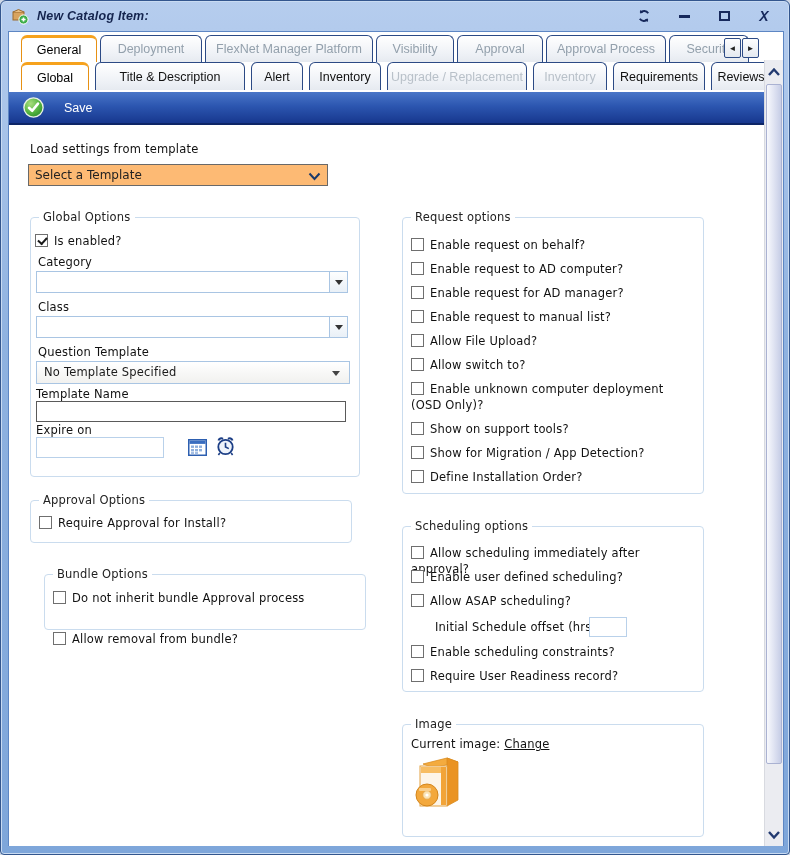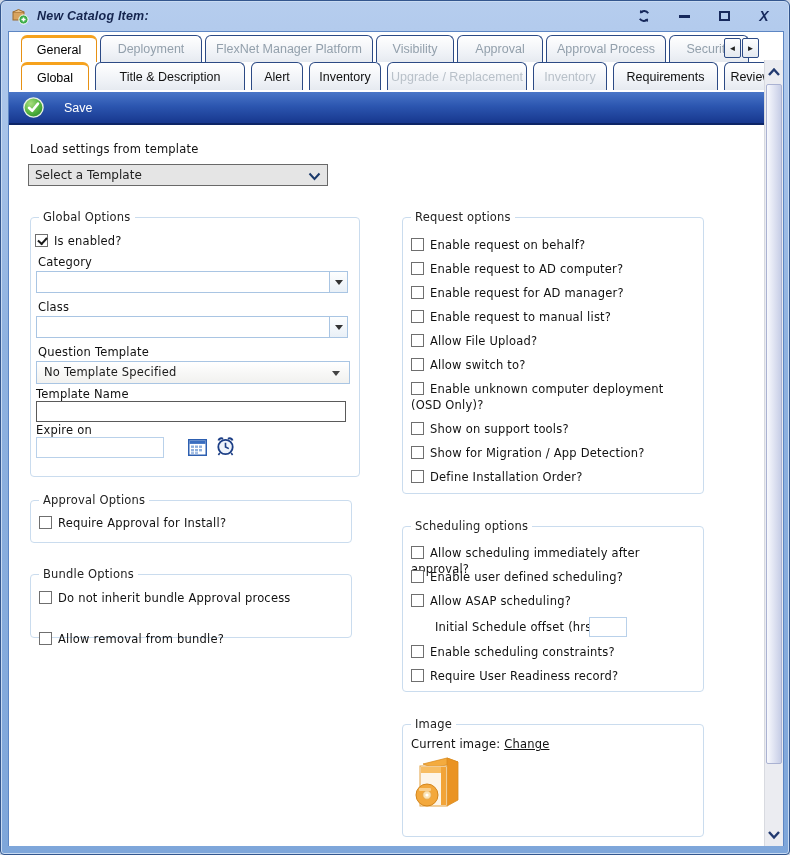--- a/index.html
+++ b/index.html
@@ -58,21 +58,21 @@
   .save-btn { display:flex; align-items:center; gap:20px; cursor:pointer; }
   .save-icon { width:21px; height:21px; display:inline-flex; }
   .save-label { color:#fff; font-size:12.5px; }
 
   
   .content { position:absolute; top:93px; left:0; width:757px; height:722px; background:#fff;
              font-family:"DejaVu Sans", sans-serif; font-size:11.5px; color:#111; }
   .lbl { position:absolute; letter-spacing:.2px; color:#111; }
 
   .tpl-select { position:absolute; left:19px; top:39px; width:300px; height:22px;
-                border:1px solid #696969; background:#e5e5e5; display:flex; align-items:center;
+                border:1px solid #696969; background:#fdba74; display:flex; align-items:center;
                 padding:0 24px 0 6px; font-size:12px; color:#222; cursor:pointer; }
   .tpl-select .chev { position:absolute; right:6px; top:5px; }
 
   .gbox { position:absolute; border:1px solid #cadcee; border-radius:4px; background:#fff; }
   .gbox .legend { position:absolute; top:-8px; left:8px; background:#fff; padding:0 4px;
                   font-size:11.5px; color:#222; letter-spacing:.2px; }
 
   .check-row { position:absolute; left:8px; right:6px; line-height:16px; letter-spacing:.2px; }
   .cb { display:inline-block; width:13px; height:13px; border:1px solid #6f6f6f; background:#fff;
         vertical-align:-2px; margin-right:6px; position:relative; cursor:pointer; }
@@ -161,21 +161,21 @@
       <button>►</button>
     </div>
 
     <div class="tabrow tabrow2">
       <div class="tab active" style="width:68px">Global</div>
       <div class="tab" style="width:150px">Title &amp; Description</div>
       <div class="tab" style="width:52px">Alert</div>
       <div class="tab" style="width:72px">Inventory</div>
       <div class="tab disabled" style="width:140px">Upgrade / Replacement</div>
       <div class="tab disabled" style="width:74px">Inventory</div>
-      <div class="tab" style="width:105px">Requirements</div>
+      <div class="tab" style="width:92px">Requirements</div>
       <div class="tab" style="width:60px">Reviews</div>
     </div>
 
     <div class="savebar">
       <div class="save-btn">
         <span class="save-icon">
           <svg width="21" height="21" viewBox="0 0 21 21">
             <defs>
               <radialGradient id="g1" cx="35%" cy="30%" r="80%">
                 <stop offset="0%" stop-color="#a8dd7e"></stop>
@@ -258,21 +258,21 @@
         </span>
       </div>
 
       <div class="gbox" style="left:21px; top:375px; width:322px; height:43px;">
         <span class="legend">Approval Options</span>
         <div class="check-row" style="top:14px;">
           <span class="cb"></span><span>Require Approval for Install?</span>
         </div>
       </div>
 
-      <div class="gbox" style="left:21px; top:449px; width:322px; height:64px;">
+      <div class="gbox" style="left:35px; top:449px; width:322px; height:56px;">
         <span class="legend">Bundle Options</span>
         <div class="check-row" style="top:15px;">
           <span class="cb"></span><span>Do not inherit bundle Approval process</span>
         </div>
         <div class="check-row" style="top:56px;">
           <span class="cb"></span><span>Allow removal from bundle?</span>
         </div>
       </div>
 
       <div class="gbox" style="left:393px; top:92px; width:302px; height:277px;">

